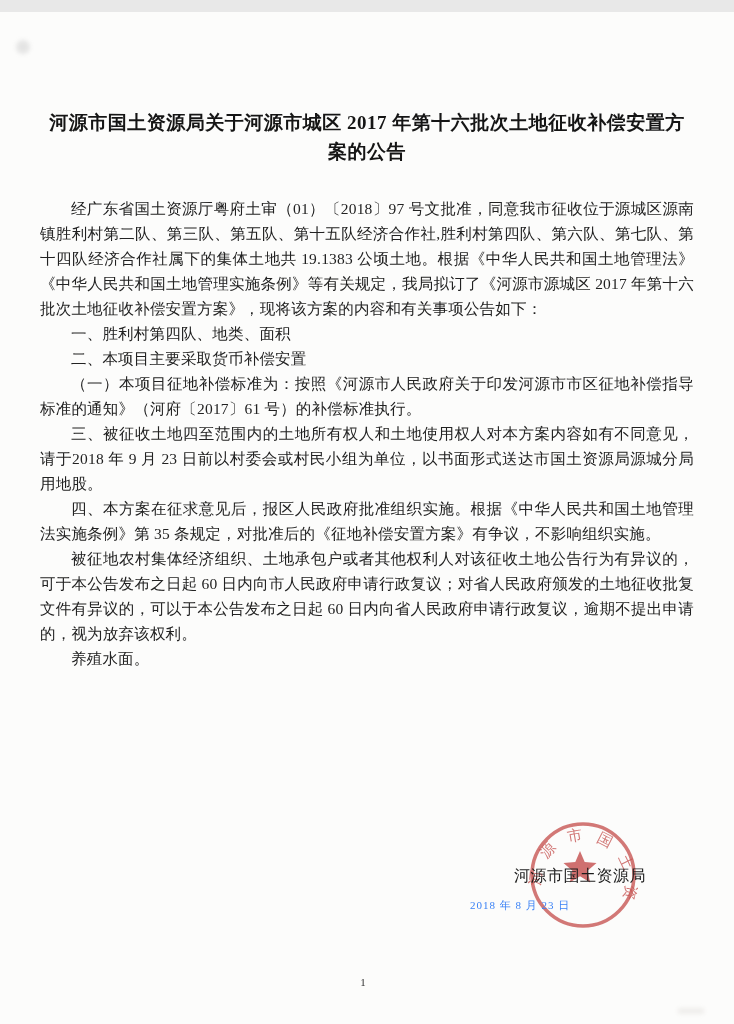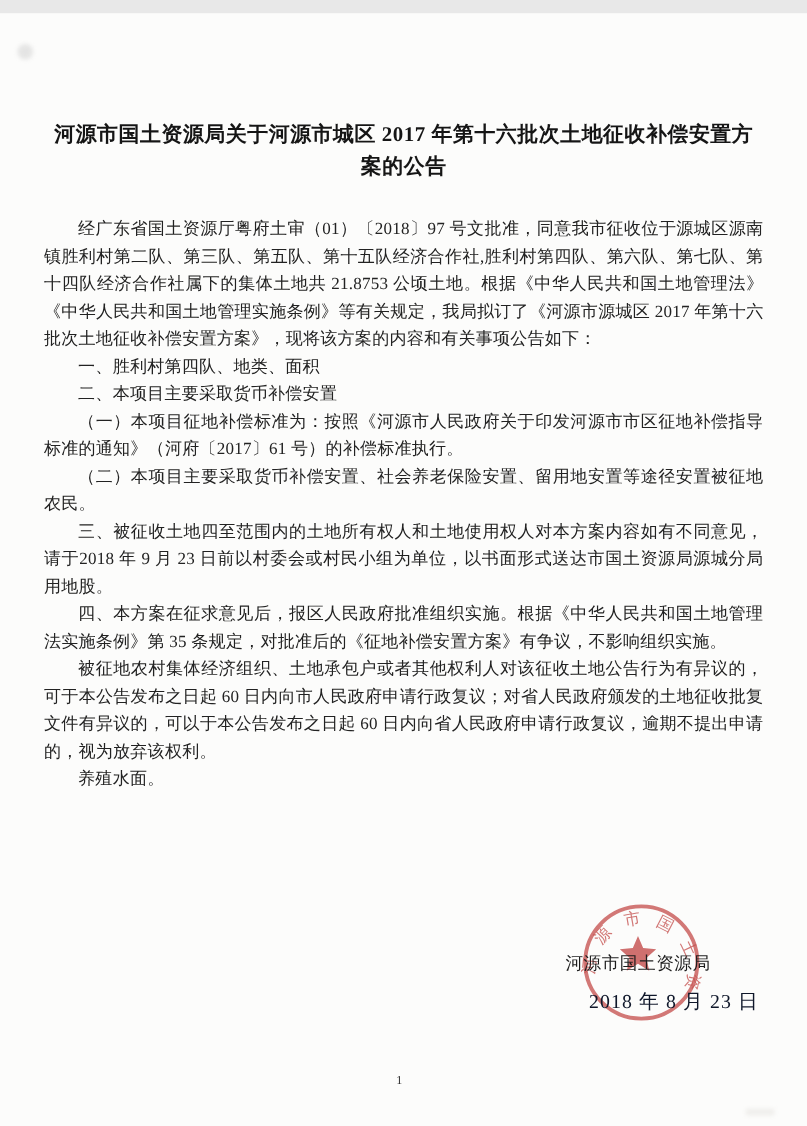--- a/index.html
+++ b/index.html
@@ -55,44 +55,43 @@
     position:absolute;left:58px;top:8px;width:110px;height:110px;
     opacity:.88;
   }
   .sig-agency{
     position:absolute;left:0;top:54px;width:220px;
     text-align:center;font-size:16px;font-weight:500;color:#1c1c1c;
     letter-spacing:.5px;
   }
   .sig-date{
     position:absolute;left:0;top:86px;width:220px;
-    text-align:right;font-size:18px;font-weight:500;color:#0f172a;
+    text-align:left;font-size:11px;font-weight:500;color:#3b82f6;
     letter-spacing:1px;
   }
   .page-number{
     position:absolute;left:348px;top:964px;width:30px;
     text-align:center;font-size:11px;color:#333;
   }
 </style>
 </head>
 <body>
 
 <div class="page">
 
   <div class="smudge"></div>
   <div class="smudge2"></div>
 
   <div class="doc">
     <h1 class="title">河源市国土资源局关于河源市城区 2017 年第十六批次土地征收补偿安置方案的公告</h1>
     <div class="body-text">
-      <p>经广东省国土资源厅粤府土审（01）〔2018〕97 号文批准，同意我市征收位于源城区源南镇胜利村第二队、第三队、第五队、第十五队经济合作社,胜利村第四队、第六队、第七队、第十四队经济合作社属下的集体土地共 21.8753 公顷土地。根据《中华人民共和国土地管理法》《中华人民共和国土地管理实施条例》等有关规定，我局拟订了《河源市源城区 2017 年第十六批次土地征收补偿安置方案》，现将该方案的内容和有关事项公告如下：</p>
+      <p>经广东省国土资源厅粤府土审（01）〔2018〕97 号文批准，同意我市征收位于源城区源南镇胜利村第二队、第三队、第五队、第十五队经济合作社,胜利村第四队、第六队、第七队、第十四队经济合作社属下的集体土地共 19.1383 公顷土地。根据《中华人民共和国土地管理法》《中华人民共和国土地管理实施条例》等有关规定，我局拟订了《河源市源城区 2017 年第十六批次土地征收补偿安置方案》，现将该方案的内容和有关事项公告如下：</p>
       <p>一、胜利村第四队、地类、面积</p>
       <p>二、本项目主要采取货币补偿安置</p>
       <p>（一）本项目征地补偿标准为：按照《河源市人民政府关于印发河源市市区征地补偿指导标准的通知》（河府〔2017〕61 号）的补偿标准执行。</p>
-      <p>（二）本项目主要采取货币补偿安置、社会养老保险安置、留用地安置等途径安置被征地农民。</p>
       <p>三、被征收土地四至范围内的土地所有权人和土地使用权人对本方案内容如有不同意见，请于2018 年 9 月 23 日前以村委会或村民小组为单位，以书面形式送达市国土资源局源城分局用地股。</p>
       <p>四、本方案在征求意见后，报区人民政府批准组织实施。根据《中华人民共和国土地管理法实施条例》第 35 条规定，对批准后的《征地补偿安置方案》有争议，不影响组织实施。</p>
       <p>被征地农村集体经济组织、土地承包户或者其他权利人对该征收土地公告行为有异议的，可于本公告发布之日起 60 日内向市人民政府申请行政复议；对省人民政府颁发的土地征收批复文件有异议的，可以于本公告发布之日起 60 日内向省人民政府申请行政复议，逾期不提出申请的，视为放弃该权利。</p>
       <p>养殖水面。</p>
     </div>
   </div>
 
   <div class="signature-block">
     <svg class="seal" viewBox="0 0 110 110" xmlns="http://www.w3.org/2000/svg">
       <defs>

